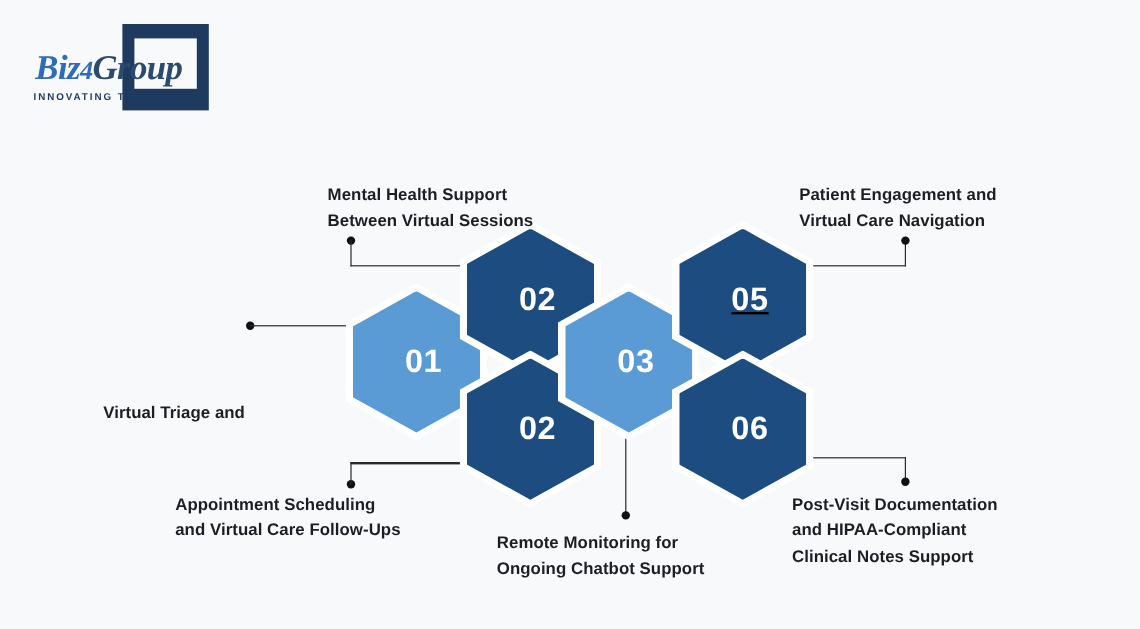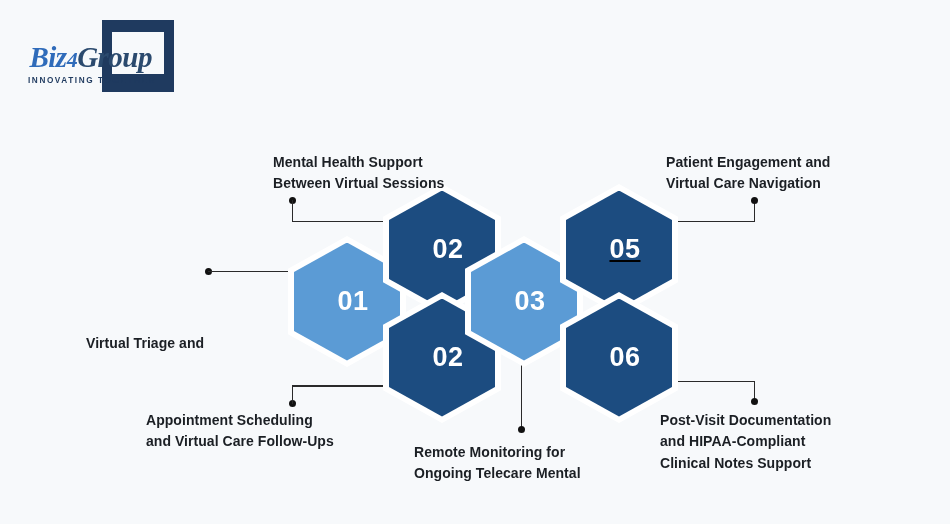--- a/index.html
+++ b/index.html
@@ -196,21 +196,21 @@
     <div>Virtual Triage and</div>
   </div>
 
   <div class="label" style="left:146px; top:410px; width:240px;">
     <div>Appointment Scheduling</div>
     <div>and Virtual Care Follow-Ups</div>
   </div>
 
   <div class="label" style="left:414px; top:442px; width:220px;">
     <div>Remote Monitoring for</div>
-    <div>Ongoing Telecare Mental</div>
+    <div>Ongoing Chatbot Support</div>
   </div>
 
   <div class="label" style="left:660px; top:410px; width:250px;">
     <div>Post-Visit Documentation</div>
     <div>and HIPAA-Compliant</div>
     <div>Clinical Notes Support</div>
   </div>
 
 </div>
 

